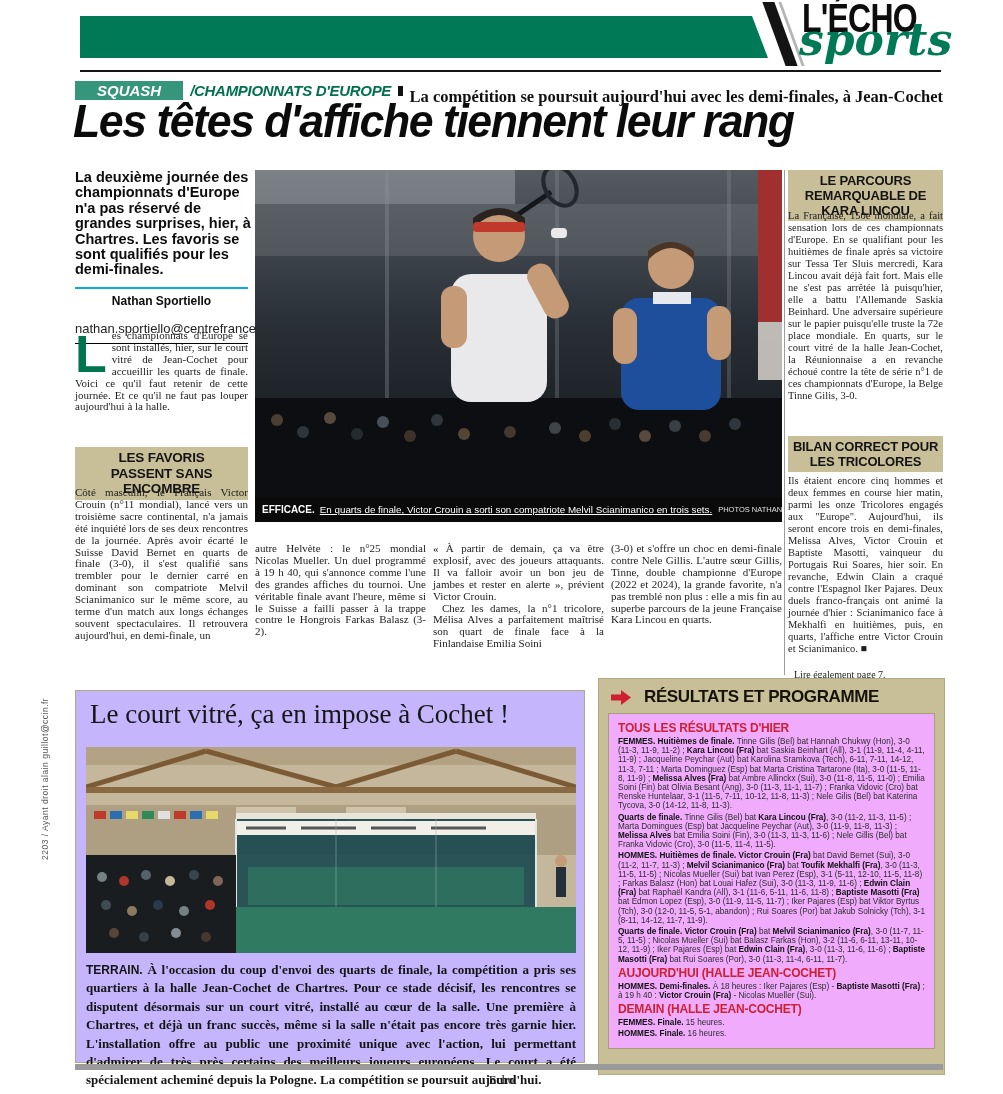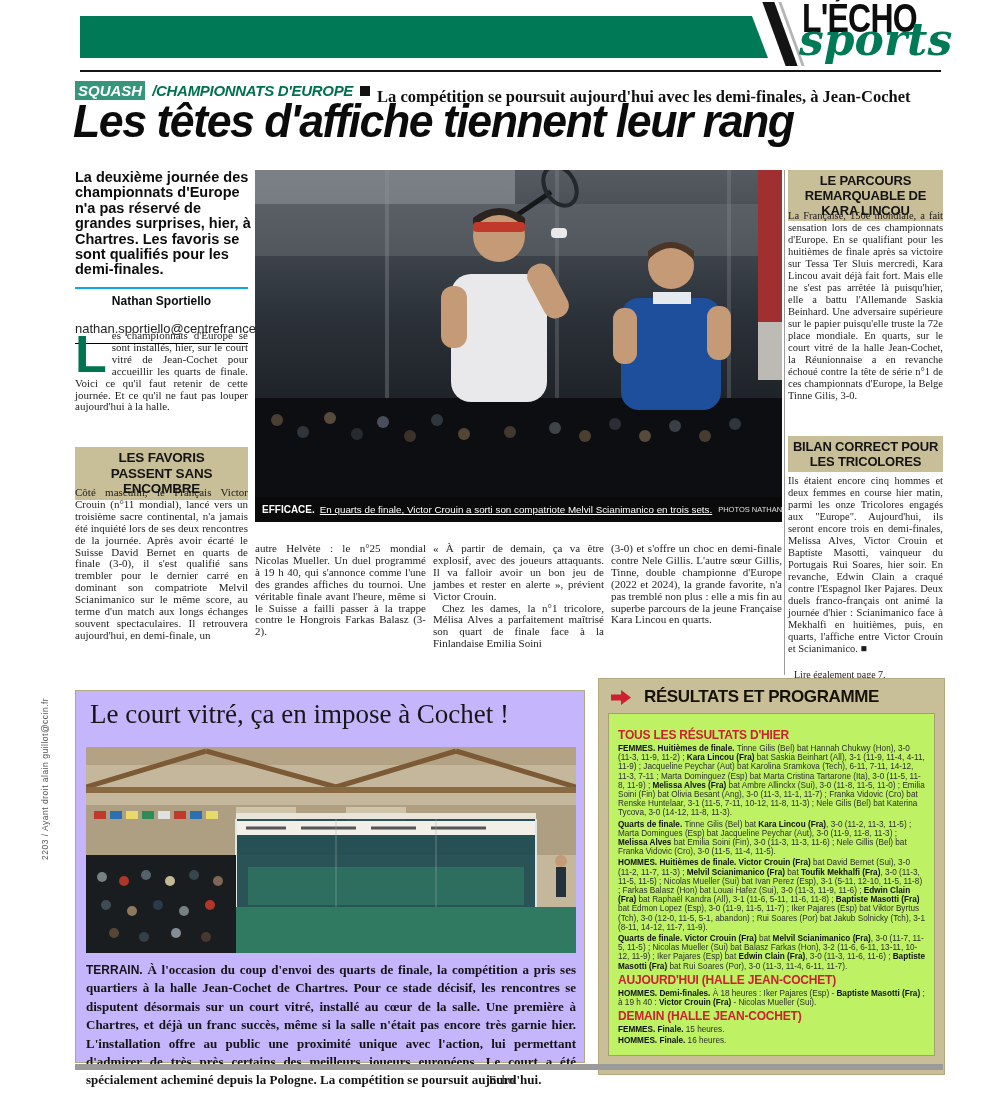--- a/index.html
+++ b/index.html
@@ -22,21 +22,21 @@
               letter-spacing:-1px; color:#0d0d0d; transform:scaleX(.8); transform-origin:left top;
               font-family:"Liberation Sans", sans-serif; }
   .logo-bottom { position:absolute; left:799px; top:14px; font-family:"DejaVu Serif", serif;
                  font-weight:bold; font-style:italic; font-size:44px; color:#007a56; }
   .hdr-line { position:absolute; left:80px; top:70px; width:861px; height:2px; background:#141414; }
 
   
   .kicker { position:absolute; left:75px; top:80px; width:868px; height:21px; display:flex;
             align-items:center; gap:7px; white-space:nowrap; }
   .kick-tag { background:#35967c; color:#fff; font-weight:bold; font-style:italic; font-size:15px;
-              padding:1px 3px; }
+              padding:1px 22px; }
   .kick-tag2 { color:#00704e; font-weight:bold; font-style:italic; font-size:15px; letter-spacing:-.3px; }
   .kick-sq { width:10px; height:10px; background:#111; display:inline-block; }
   .kick-txt { font-family:"Liberation Serif", serif; font-weight:bold; font-size:16.5px; color:#101010;margin-top:12px; }
   .headline { position:absolute; left:73px; top:94px; width:900px; font-weight:bold; font-style:italic;
               font-size:46px; letter-spacing:-1.5px; color:#0b0b0b; white-space:nowrap;
               transform:scaleX(.97); transform-origin:left top; }
 
   
   .intro { position:absolute; left:75px; top:170px; width:178px; font-weight:bold;
            font-size:14.5px; line-height:15.4px; color:#0c0c0c; }
@@ -88,21 +88,21 @@
   .bl-photo { position:absolute; left:10px; top:56px; width:490px; height:206px; }
   .bl-cap { position:absolute; left:10px; top:270px; width:490px; font-family:"Liberation Serif", serif;
             font-weight:bold; font-size:13px; line-height:18.4px; text-align:justify; color:#141414; }
   .bl-lead { font-family:"Liberation Sans", sans-serif; font-weight:bold; font-size:12px; }
 
   
   .resbox { position:absolute; left:598px; top:678px; width:347px; height:397px; background:#c8be98;
             border:1px solid #b3a981; }
   .res-head { display:flex; align-items:center; gap:13px; padding:8px 0 6px 12px; }
   .res-head-title { font-weight:bold; font-size:17px; letter-spacing:-.4px; color:#171208; }
-  .res-inner { margin:0 9px; background:#bef264; border:1px solid #a89e76; padding:12px 9px 7px; }
+  .res-inner { margin:0 9px; background:#f0abfc; border:1px solid #a89e76; padding:5px 9px 7px; }
   .res-title { font-weight:bold; font-size:12px; line-height:13px; color:#ce2030; margin:3px 0 2px;
                letter-spacing:-.2px; }
   .res-p { font-size:8.2px; line-height:9.2px; color:#2d2d2d; margin:0 0 2px; }
   .res-p b { color:#0f0f0f; }
 
   
   .graybar { position:absolute; left:75px; top:1064px; width:868px; height:6px; background:#9a9a9a; }
   .footer-label { position:absolute; left:0; top:1073px; width:100%; text-align:center;
                   font-family:"Liberation Serif", serif; font-size:12.5px; color:#111; }
 </style>

